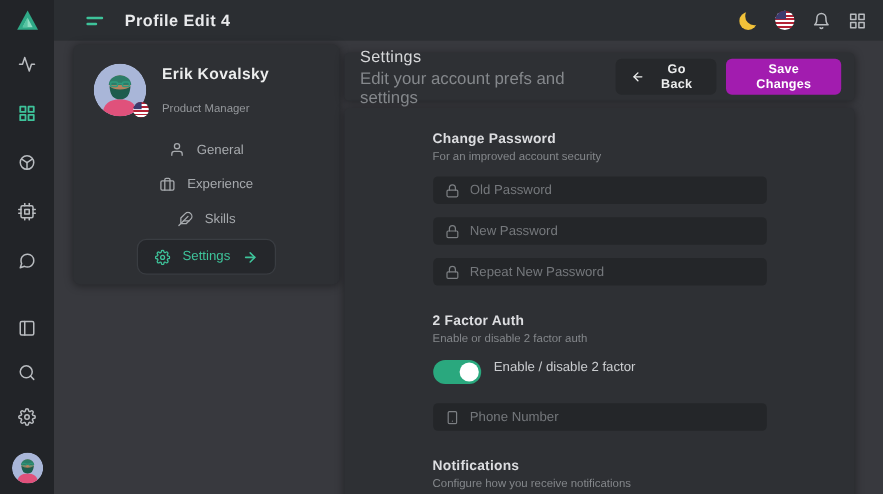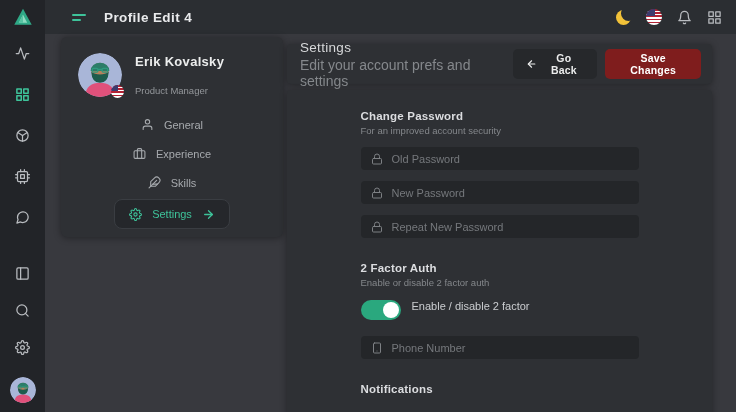--- a/index.html
+++ b/index.html
@@ -57,21 +57,21 @@
 
   
   .settings-head { position:absolute; left:242px; top:10px; width:425px; height:40px; border-radius:4px;
                    display:flex; align-items:center; padding:0 11px 0 13px; }
   .sh-title { color:#d7d8da; font-size:13.5px; letter-spacing:.3px; }
   .sh-sub { color:#85888c; font-size:14px; margin-top:2px; }
   .sh-btns { margin-left:auto; display:flex; gap:8px; }
   .btn { height:30px; border:none; border-radius:5px; display:flex; align-items:center; gap:6px;
          padding:0 13px; font-family:inherit; font-size:10.5px; font-weight:bold; cursor:pointer; letter-spacing:.2px; }
   .btn-dark { background:#26282b; color:#eceded; }
-  .btn-green { background:#7f1d1d; color:#ffffff; }
+  .btn-green { background:#a21caf; color:#ffffff; }
   .btn .bicon { width:12px; height:12px; }
   .btn .bicon svg { width:100%; height:100%; display:block; }
 
   
   .settings-body { position:absolute; left:242px; top:56px; width:425px; height:370px; border-radius:4px; }
   .settings-col { width:278px; margin:0 auto; padding-top:20px; }
   .sec-title { color:#dcdde0; font-size:11.5px; font-weight:bold; letter-spacing:.2px; }
   .sec-sub { color:#84878b; font-size:9.5px; margin-top:3px; }
   .field { margin-top:11px; height:23px; background:#242629; border-radius:4px; display:flex; align-items:center;
            gap:9px; padding:0 10px; }
@@ -357,18 +357,19 @@
           <span class="ficon">
             <svg viewBox="0 0 24 24" fill="none" stroke="currentColor" stroke-width="2" stroke-linecap="round" stroke-linejoin="round">
                 <rect x="5" y="2" width="14" height="20" rx="2"></rect>
                 <line x1="12" y1="18" x2="12.01" y2="18"></line>
               </svg>
           </span>
           <input type="text" placeholder="Phone Number" style="">
         </div>
 
         <div class="sec-title sec-gap">Notifications</div>
+        <div class="sec-sub">Configure how you receive notifications</div>
 
       </div>
     </div>
 
   </div>
 </div>
 
 </body></html>

